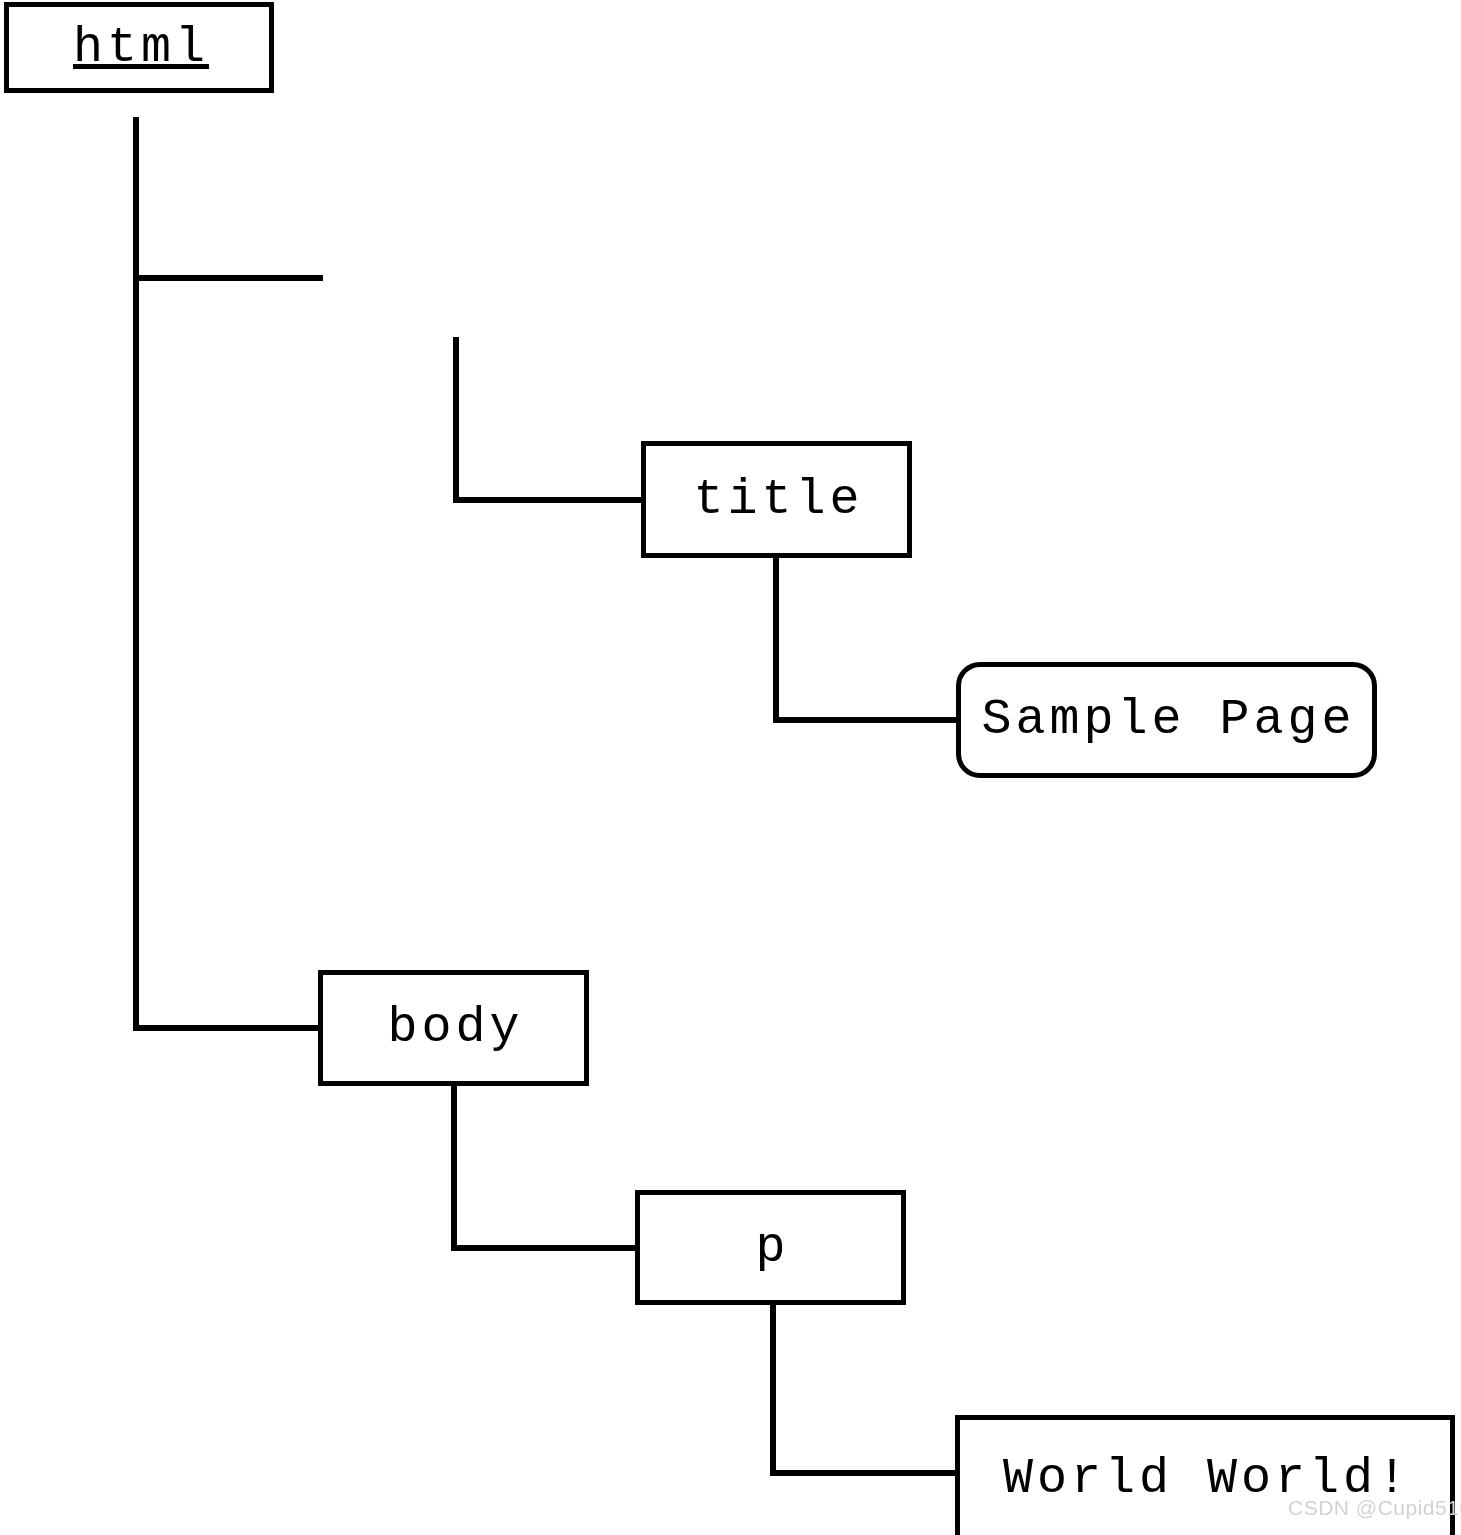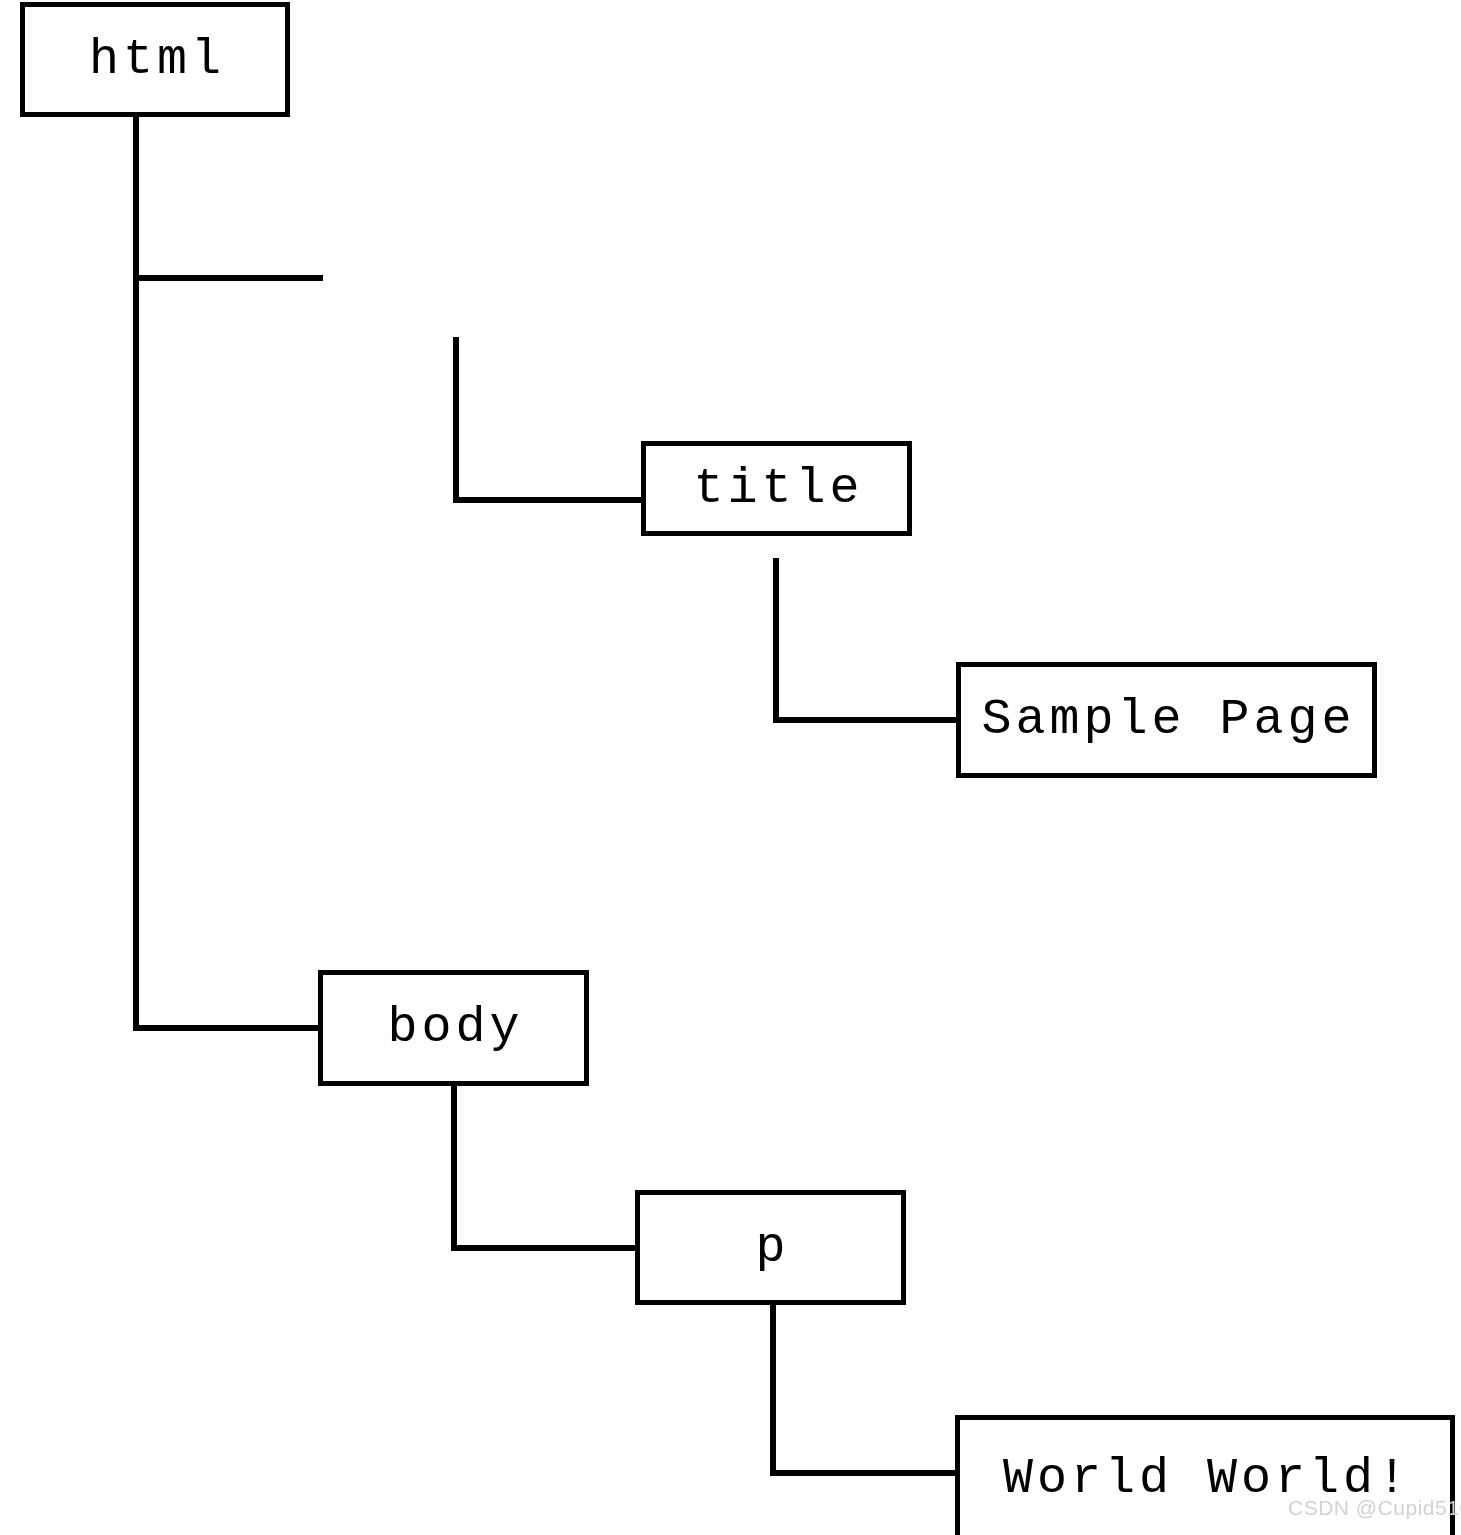--- a/index.html
+++ b/index.html
@@ -73,30 +73,30 @@
 
   <div class="conn-v" style="left:773px; top:558px; width:6px; height:165px;"></div>
   <div class="conn-h" style="left:773px; top:717px; width:186px; height:6px;"></div>
 
   <div class="conn-v" style="left:451px; top:1086px; width:6px; height:165px;"></div>
   <div class="conn-h" style="left:451px; top:1245px; width:187px; height:6px;"></div>
 
   <div class="conn-v" style="left:770px; top:1305px; width:6px; height:171px;"></div>
   <div class="conn-h" style="left:770px; top:1470px; width:188px; height:6px;"></div>
 
-  <div class="node" style="left:20px; top:2px; width:270px; height:115px;">
+  <div class="node" style="left:4px; top:2px; width:270px; height:91px;text-decoration:underline;">
     <span class="node-label">html</span>
   </div>
 
 
-  <div class="node" style="left:641px; top:441px; width:271px; height:95px;">
+  <div class="node" style="left:641px; top:441px; width:271px; height:117px;">
     <span class="node-label">title</span>
   </div>
 
-  <div class="node" style="left:956px; top:662px; width:421px; height:116px;">
+  <div class="node" style="left:956px; top:662px; width:421px; height:116px;border-radius:24px;">
     <span class="node-label">Sample Page</span>
   </div>
 
   <div class="node" style="left:318px; top:970px; width:271px; height:116px;text-align:right;">
     <span class="node-label">body</span>
   </div>
 
   <div class="node" style="left:635px; top:1190px; width:271px; height:115px;">
     <span class="node-label">p</span>
   </div>

